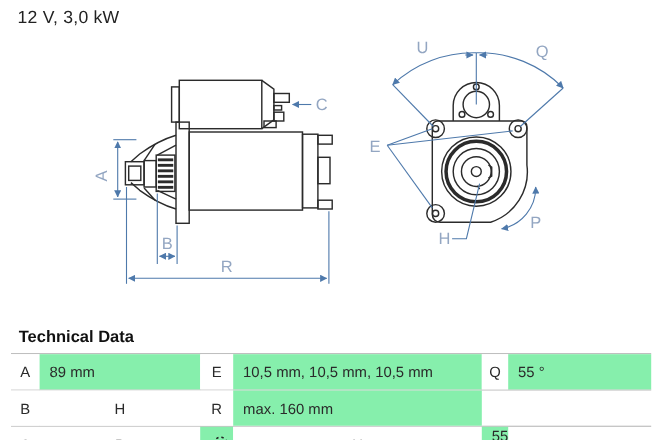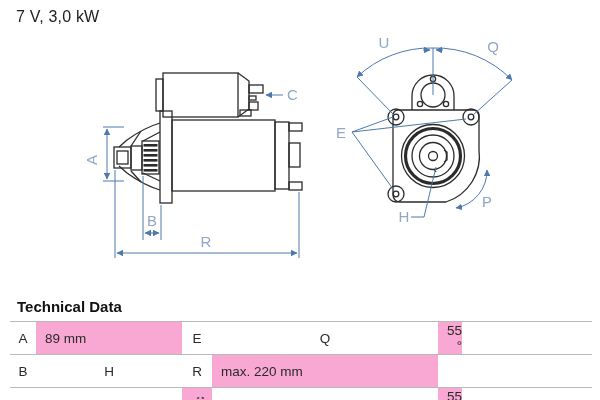--- a/index.html
+++ b/index.html
@@ -16,27 +16,27 @@
   .tech-heading{
     font-size:15px;font-weight:bold;color:#111;margin:2px 0 6px 7px;
   }
   .t-row{
     display:grid;grid-template-columns:26px 146px 30px 226px 24px 130px;
     height:32px;border-top:1px solid #b9b9b9;
   }
   .t-row:last-child{border-bottom:1px solid #b9b9b9;}
   .k,.v{display:flex;align-items:center;font-size:13.5px;color:#2a2a2a;}
   .k{background:#ffffff;justify-content:center;}
-  .v{background:#f9a8d4;padding-left:9px;text-align:right;}
+  .v{background:#86efac;padding-left:9px;text-align:right;}
   .rot-icon{display:block;}
 </style>
 </head>
 <body>
 
-<div class="page-title">7 V, 3,0 kW</div>
+<div class="page-title">12 V, 3,0 kW</div>
 
 <svg class="diagram" width="600" height="270" viewBox="0 0 600 270">
   <defs>
     <marker id="arr" viewBox="0 0 10 10" refX="9.2" refY="5" markerWidth="6.5" markerHeight="6.5" orient="auto-start-reverse">
       <path d="M0,0 L10,5 L0,10 z" fill="#4e79ab"></path>
     </marker>
   </defs>
 
   <g stroke="#2b2b2b" stroke-width="1.3" fill="none">
 
@@ -156,29 +156,30 @@
 </svg>
 
 <div class="tech">
   <div class="tech-heading">Technical Data</div>
 
   <div>
     <div class="t-row">
       <div class="k">A</div>
       <div class="v">89 mm</div>
       <div class="k">E</div>
+      <div class="v">10,5 mm, 10,5 mm, 10,5 mm</div>
       <div class="k">Q</div>
       <div class="v">55 °</div>
     </div>
 
     <div class="t-row">
       <div class="k">B</div>
       <div class="k">H</div>
       <div class="k">R</div>
-      <div class="v">max. 220 mm</div>
+      <div class="v">max. 160 mm</div>
     </div>
 
     <div class="t-row">
       <div class="k">C</div>
       <div class="k">P</div>
       <div class="v">
         <svg class="rot-icon" width="18" height="18" viewBox="0 0 18 18">
           <circle cx="9.5" cy="8.5" r="6" fill="none" stroke="#222" stroke-width="1.4" stroke-dasharray="2.2,2.6"></circle>
           <path d="M9.5,14.5 A6,6 0 0 1 4,11" fill="none" stroke="#222" stroke-width="1.6"></path>
           <path d="M1.8,11.8 L6.6,10.2 L5.4,14.6 Z" fill="#222"></path>

